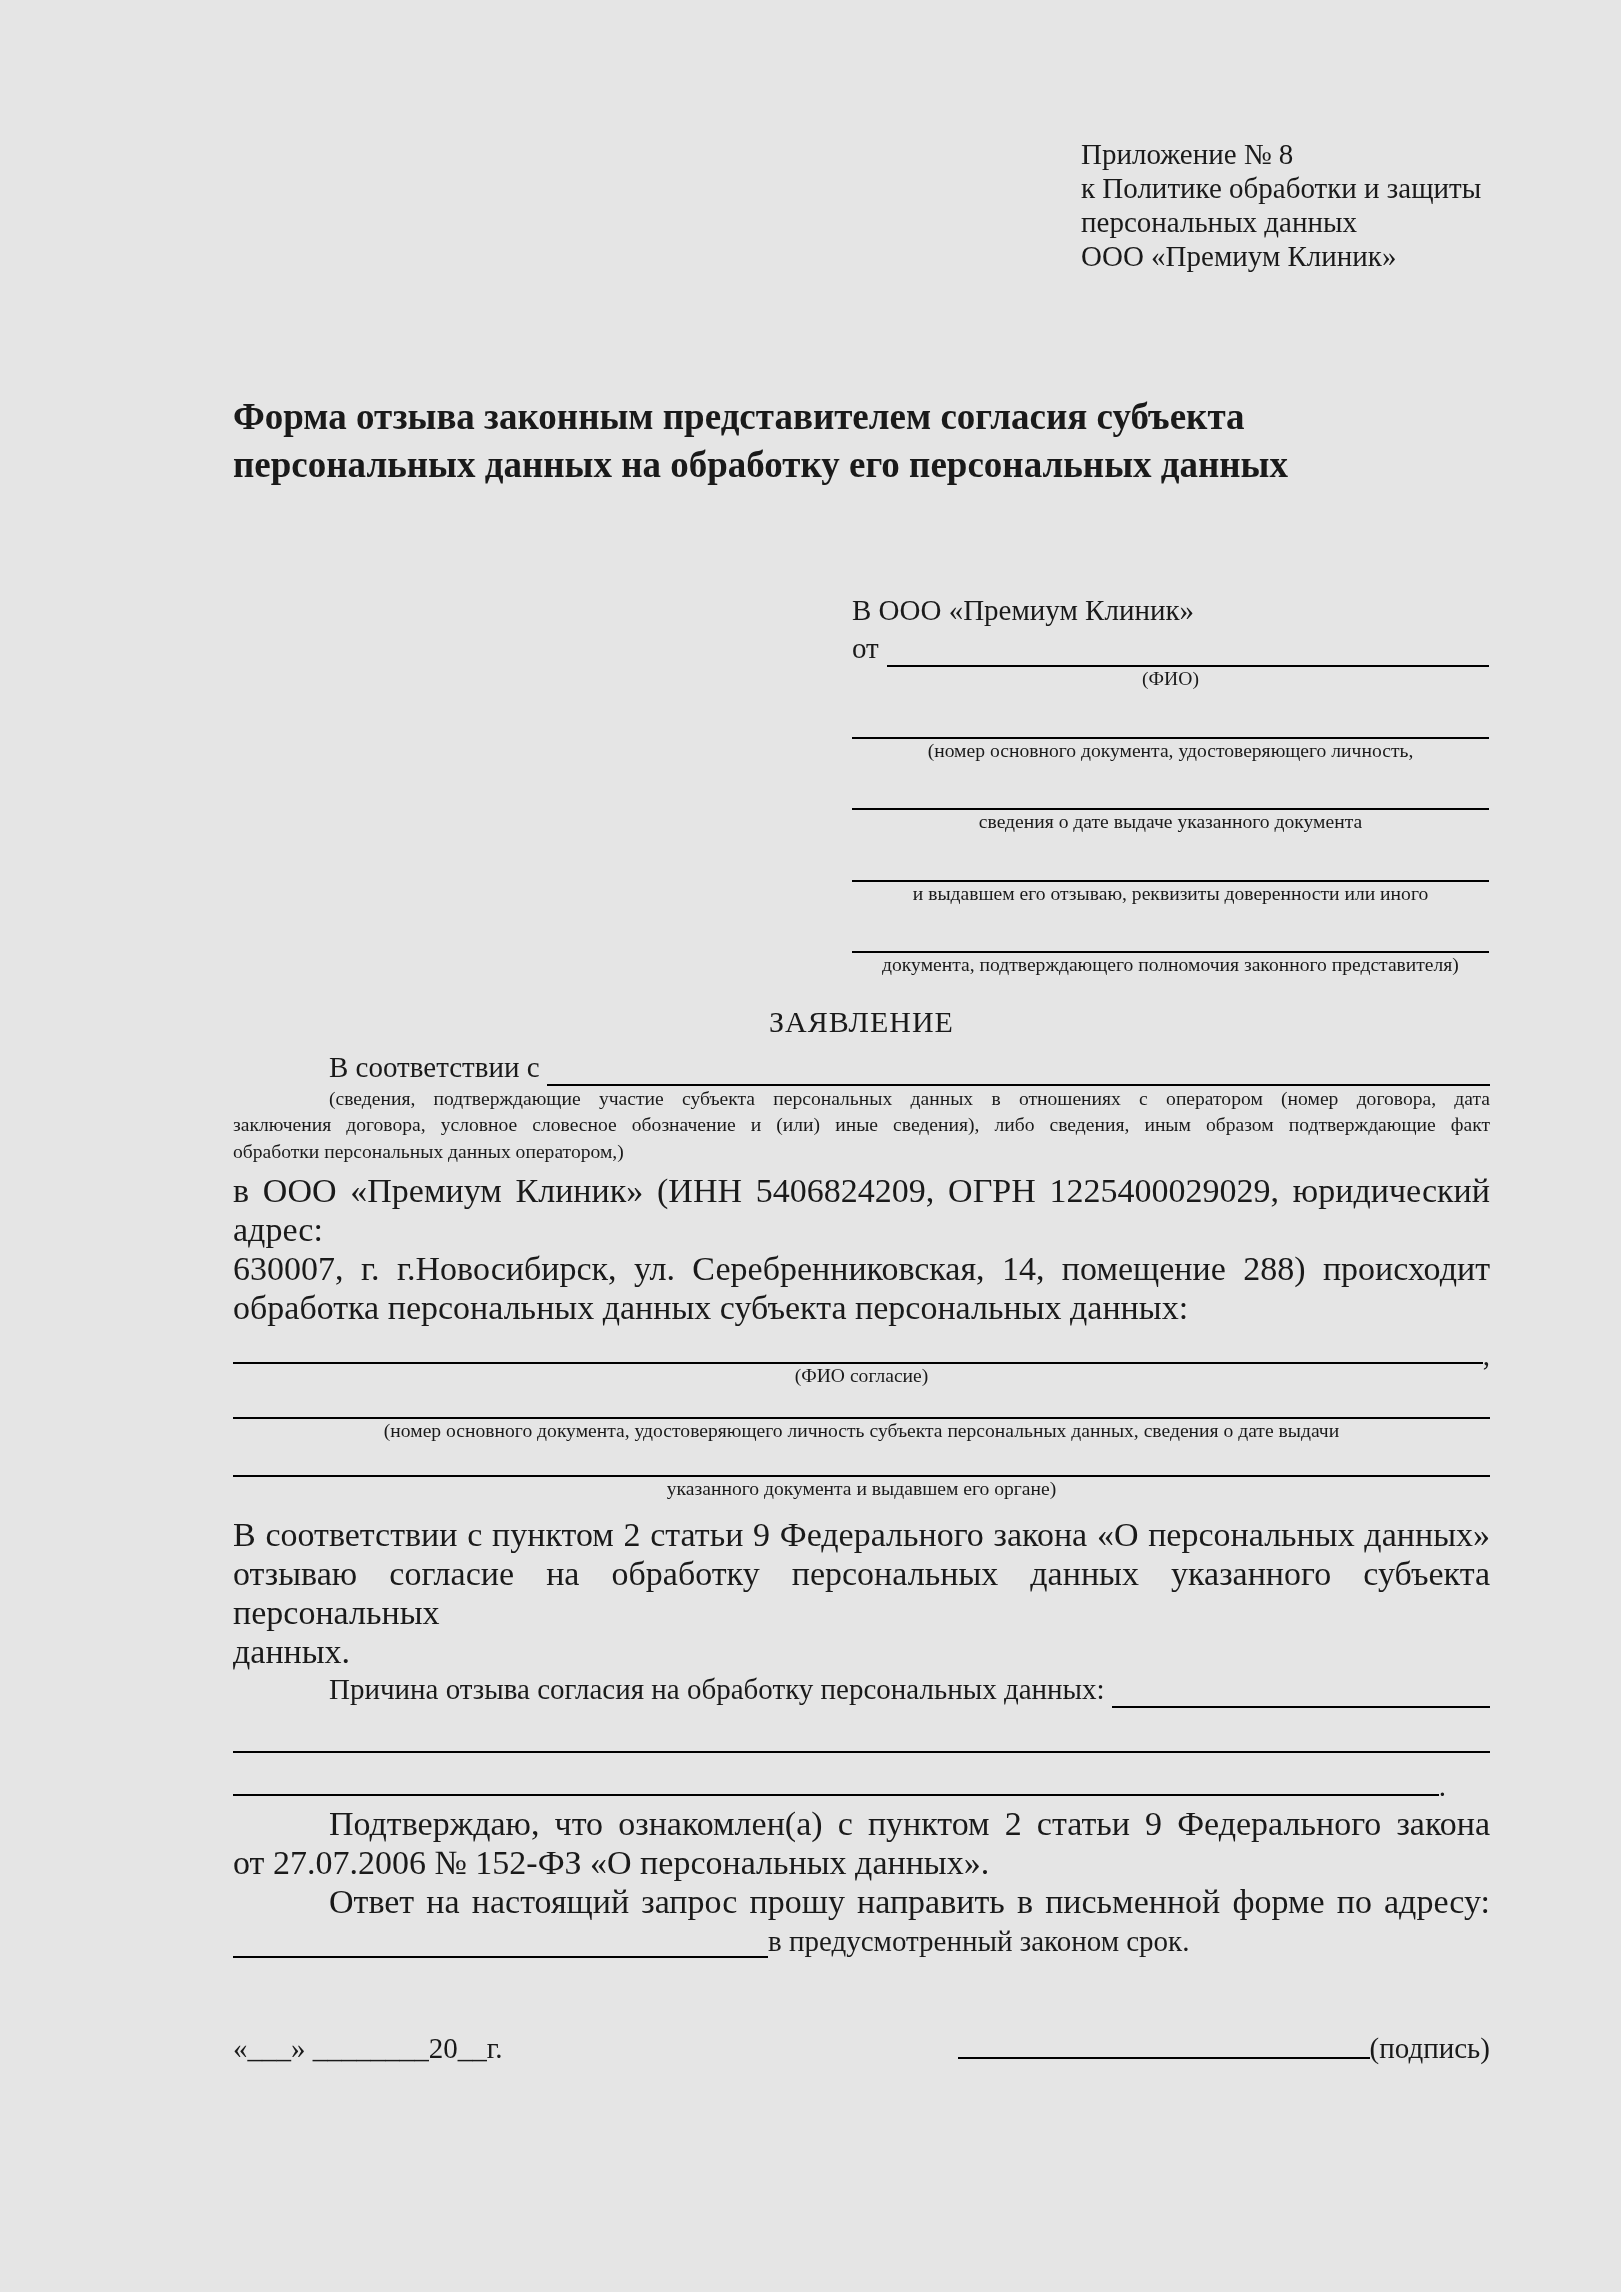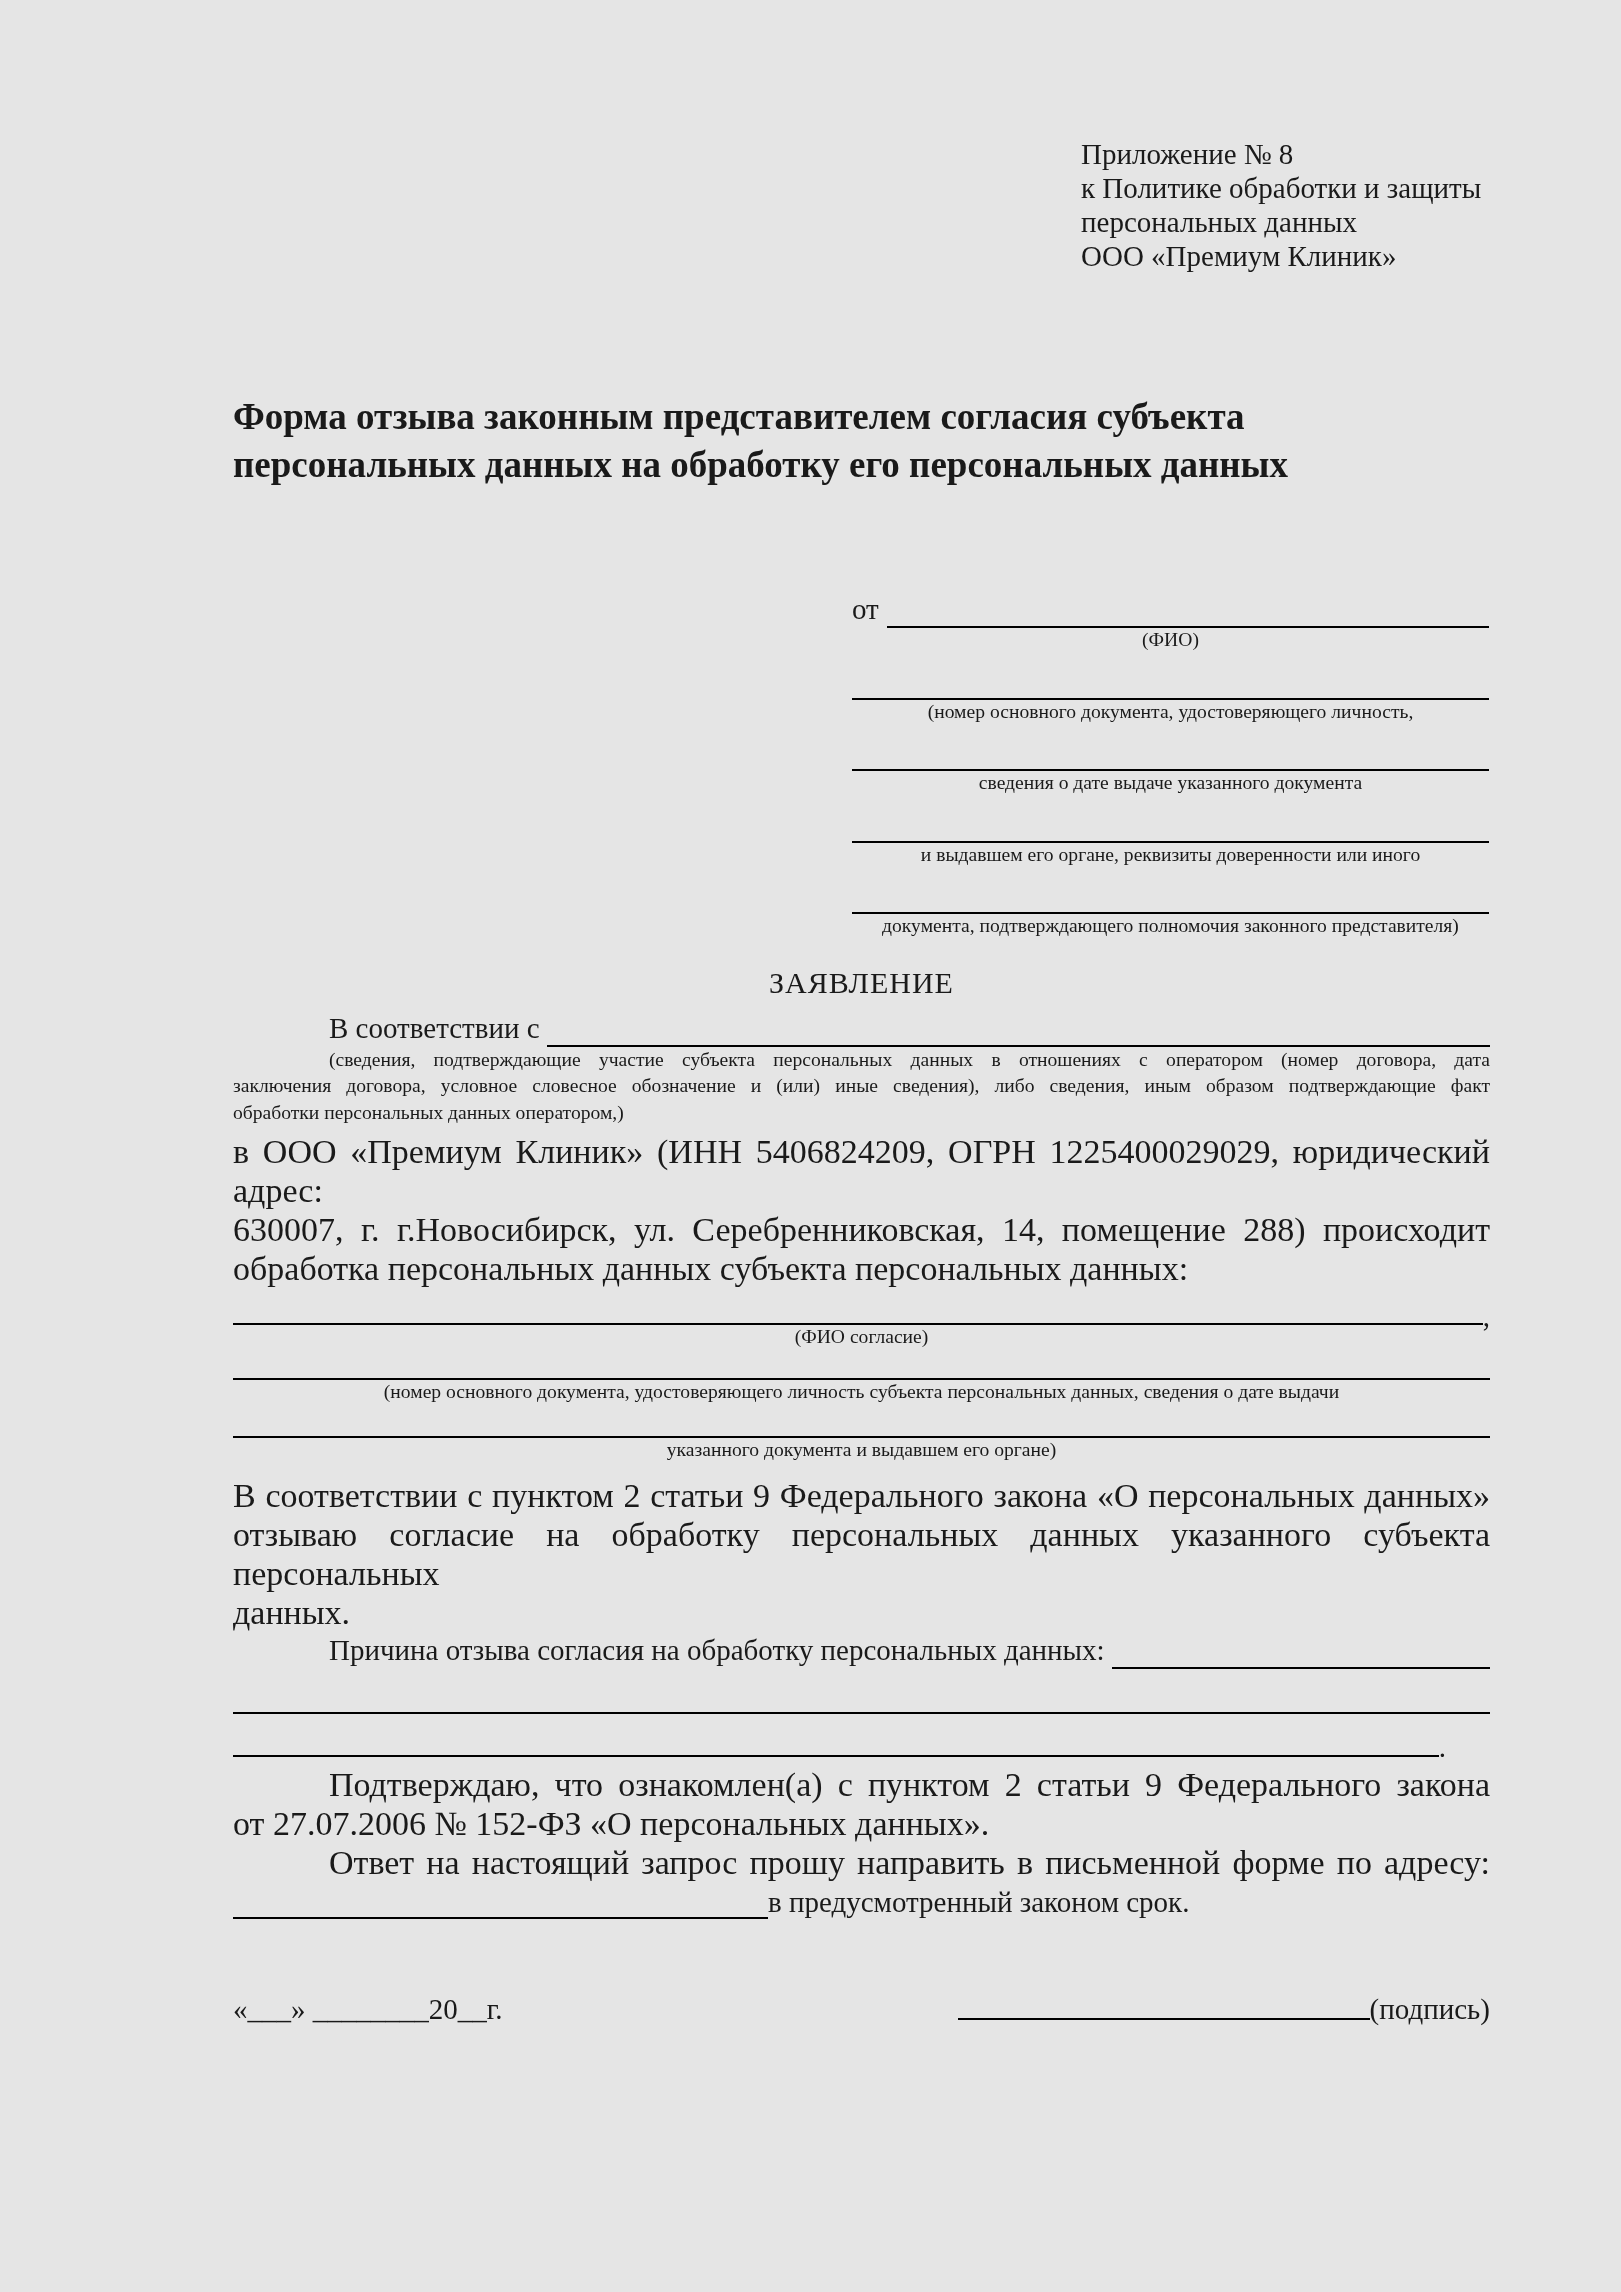--- a/index.html
+++ b/index.html
@@ -67,37 +67,38 @@
     <div>персональных данных</div>
     <div>ООО «Премиум Клиник»</div>
   </div>
 
   <div class="title">
     <div>Форма отзыва законным представителем согласия субъекта</div>
     <div>персональных данных на обработку его персональных данных</div>
   </div>
 
   <div class="addressee">
+    <div class="addr-org">В ООО «Премиум Клиник»</div>
     <div class="flex-row">
       <span class="row-label">от</span>
       <span class="fill-line"></span>
     </div>
     <div class="cap">(ФИО)</div>
 
     <div class="field">
       <div class="line"></div>
       <div class="cap">(номер основного документа, удостоверяющего личность,</div>
     </div>
     <div class="field">
       <div class="line"></div>
       <div class="cap">сведения о дате выдаче указанного документа</div>
     </div>
     <div class="field">
       <div class="line"></div>
-      <div class="cap">и выдавшем его органе, реквизиты доверенности или иного</div>
+      <div class="cap">и выдавшем его отзываю, реквизиты доверенности или иного</div>
     </div>
     <div class="field">
       <div class="line"></div>
       <div class="cap">документа, подтверждающего полномочия законного представителя)</div>
     </div>
   </div>
 
   <div class="heading">ЗАЯВЛЕНИЕ</div>
 
   <div class="basis-row">

